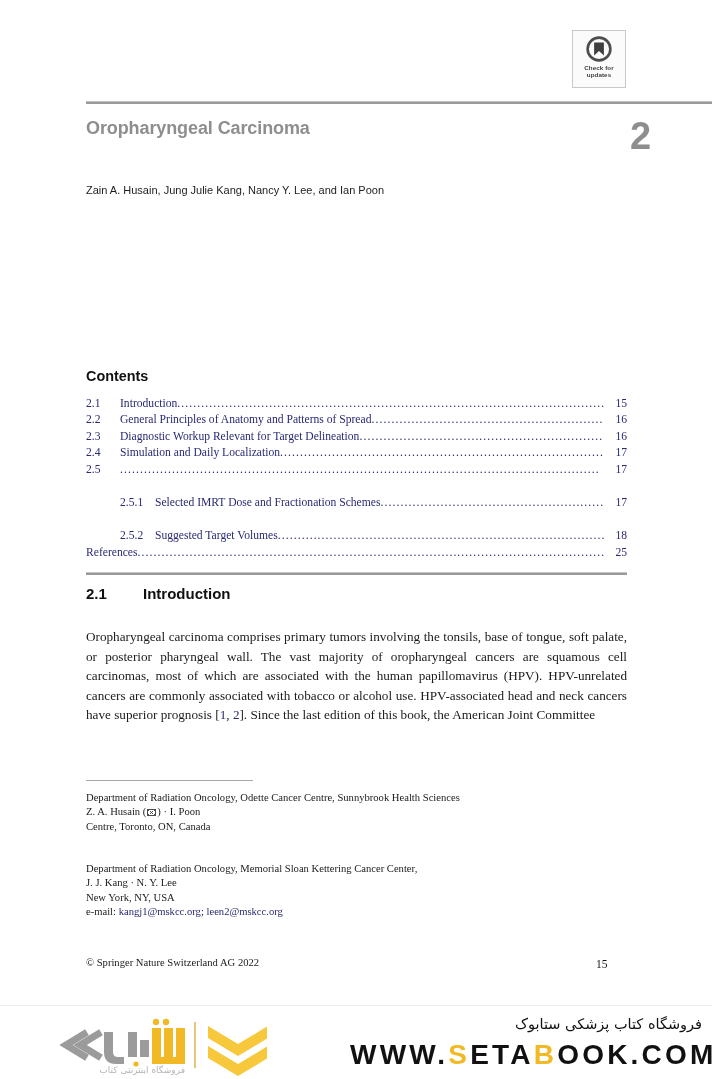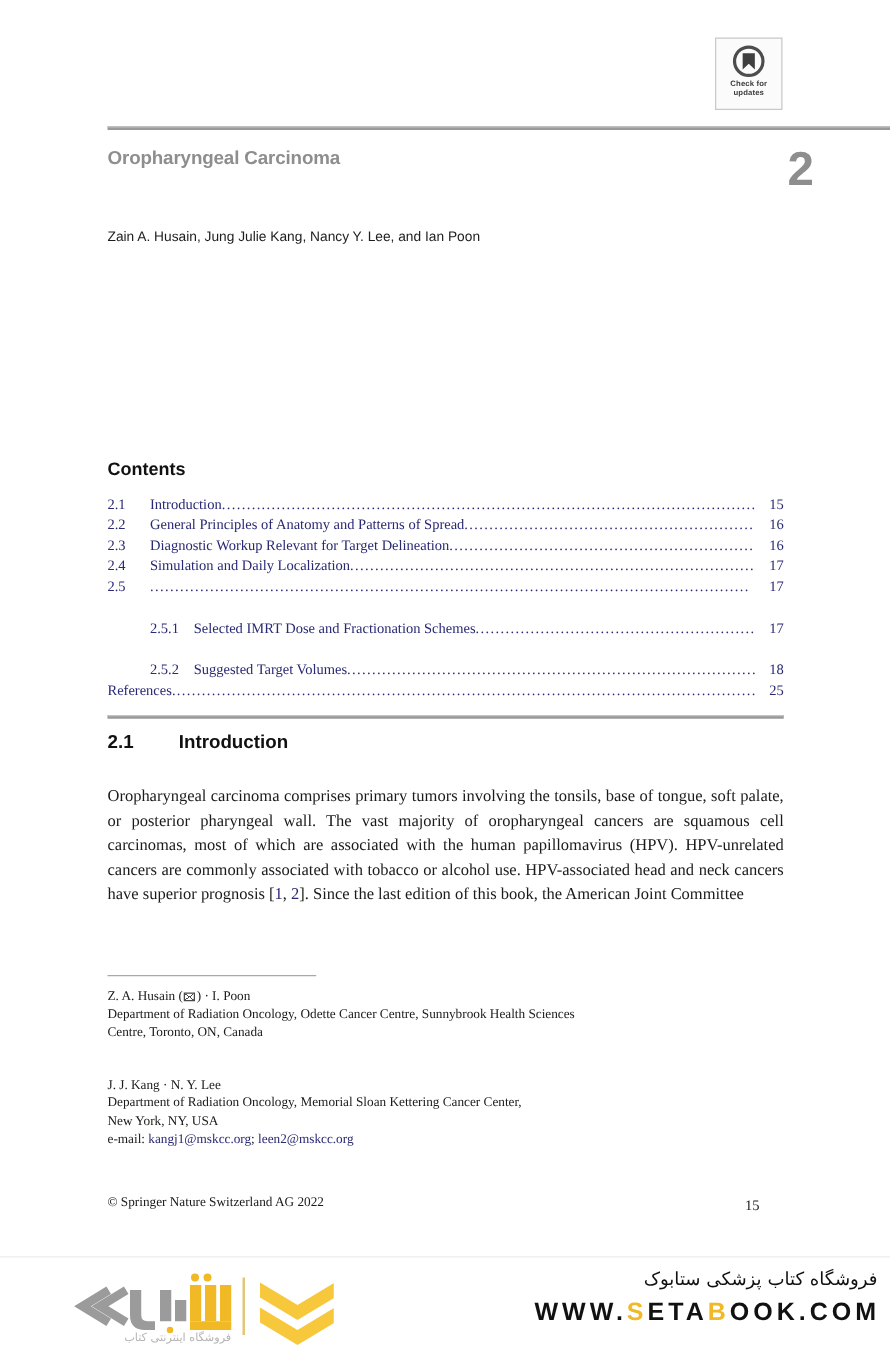--- a/index.html
+++ b/index.html
@@ -66,21 +66,21 @@
     background: #9a9a9a;
     border-top: 1px solid #c4c4c4;
     box-sizing: border-box;
   }
   .chapter-title {
     position: absolute;
     left: 86px;
     top: 118px;
     width: 500px;
     font-family: "Liberation Sans", sans-serif;
-    font-size: 15px;
+    font-size: 18px;
     font-weight: bold;
     color: #8e8e8e;
     letter-spacing: -0.1px;
   }
   .chapter-number {
     position: absolute;
     left: 630px;
     top: 114px;
     width: 60px;
     text-align: left;
@@ -282,21 +282,21 @@
     font-family: "DejaVu Sans", sans-serif;
     font-size: 14.5px;
     color: #111111;
     direction: rtl;
     line-height: 20px;
     padding-right: 4px;
   }
   .banner-url {
     margin-top: 5px;
     font-family: "Liberation Sans", sans-serif;
-    font-size: 20px;
+    font-size: 28px;
     font-weight: bold;
     letter-spacing: 3.2px;
     color: #111111;
     padding-right: 2px;
     white-space: nowrap;
     text-align: right;
   }
   .banner-url .hl { color: #f2b927; }
 </style>
 </head>
@@ -374,28 +374,28 @@
   <div class="section-head">
     <span class="sec-num">2.1</span>
     <span>Introduction</span>
   </div>
 
   <div class="body-par"><span>Oropharyngeal carcinoma comprises primary tumors involving the tonsils, base of tongue, soft palate, or posterior pharyngeal wall. The vast majority of oropharyngeal cancers are squamous cell carcinomas, most of which are associated with the human papillomavirus (HPV). HPV-unrelated cancers are commonly associated with tobacco or alcohol use. HPV-associated head and neck cancers have superior prognosis [</span><span class="ref-link">1</span><span>, </span><span class="ref-link">2</span><span>]. Since the last edition of this book, the American Joint Committee</span></div>
 
   <div class="rule-foot"></div>
 
   <div class="affil affil-1">
+    <div>Department of Radiation Oncology, Odette Cancer Centre, Sunnybrook Health Sciences</div>
     <div><span>Z. A. Husain (</span><span class="env-icon"></span><span>) · I. Poon</span></div>
-    <div>Department of Radiation Oncology, Odette Cancer Centre, Sunnybrook Health Sciences</div>
     <div>Centre, Toronto, ON, Canada</div>
   </div>
 
   <div class="affil affil-2">
+    <div>Department of Radiation Oncology, Memorial Sloan Kettering Cancer Center,</div>
     <div>J. J. Kang · N. Y. Lee</div>
-    <div>Department of Radiation Oncology, Memorial Sloan Kettering Cancer Center,</div>
     <div>New York, NY, USA</div>
     <div><span>e-mail: </span><span class="mail-link">kangj1@mskcc.org</span><span>; </span><span class="mail-link">leen2@mskcc.org</span></div>
   </div>
 
   <div class="copyright">
     <div>© Springer Nature Switzerland AG 2022</div>
   </div>
   <div class="page-number">15</div>
 
 </div>

